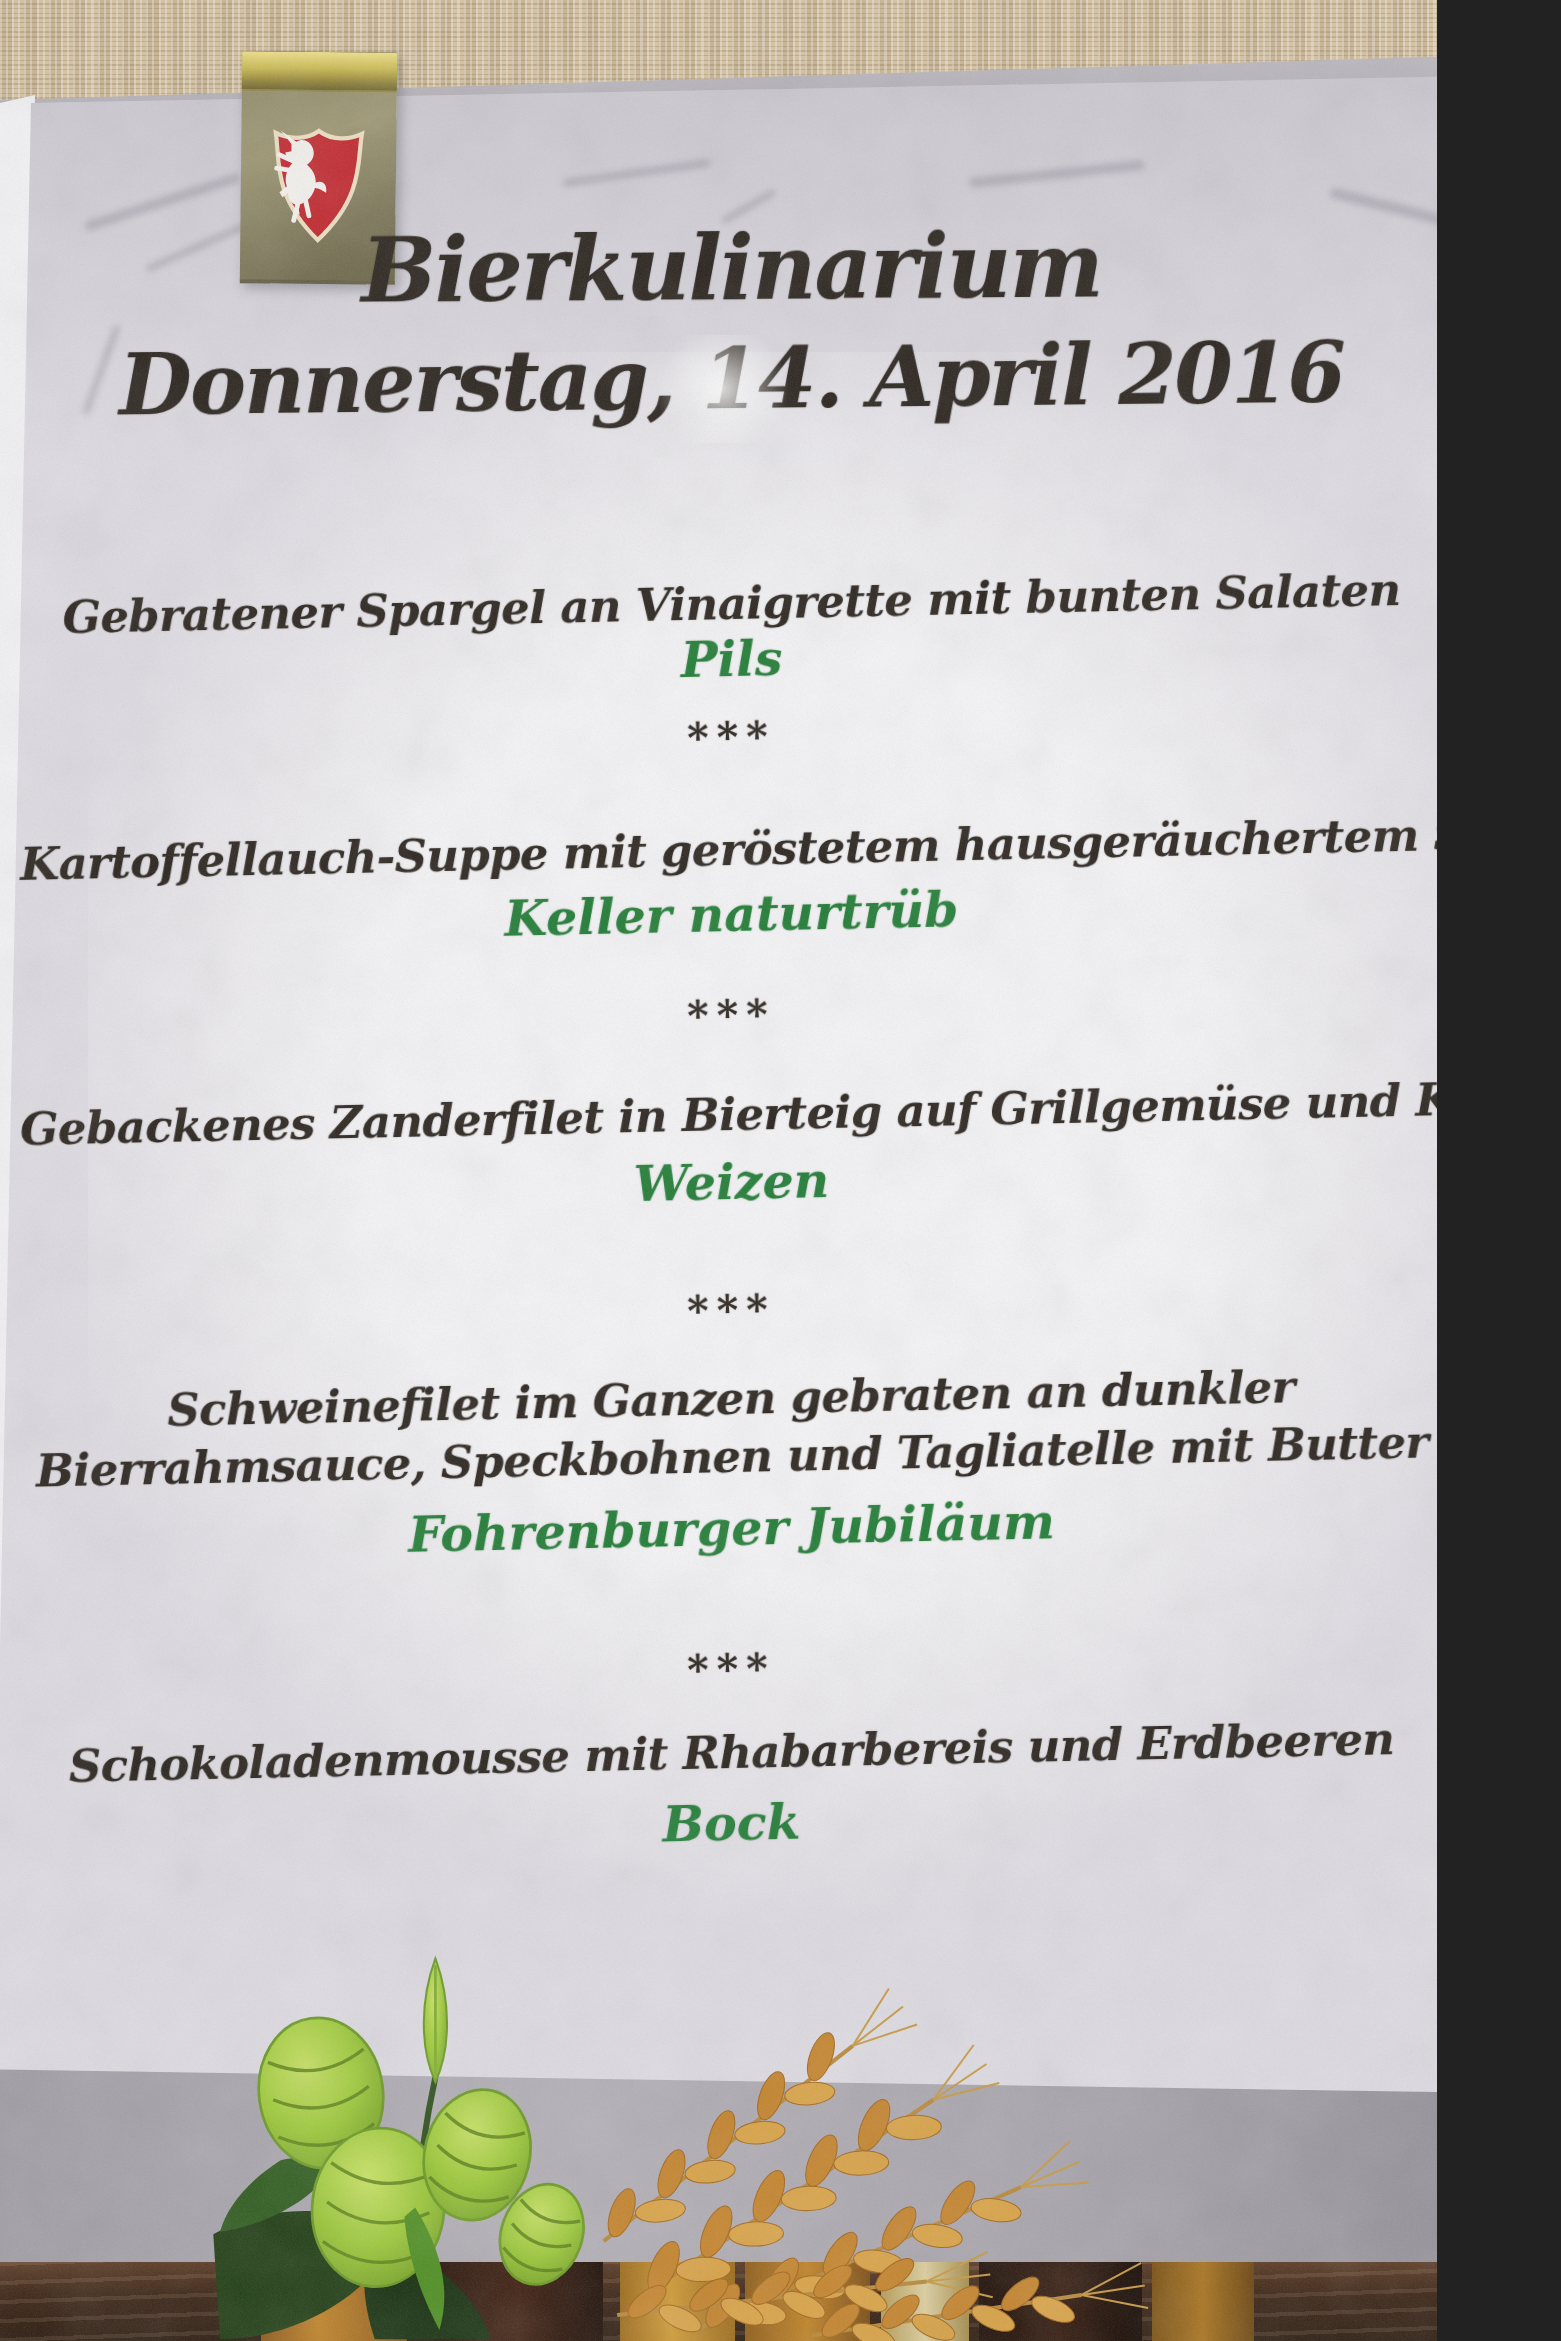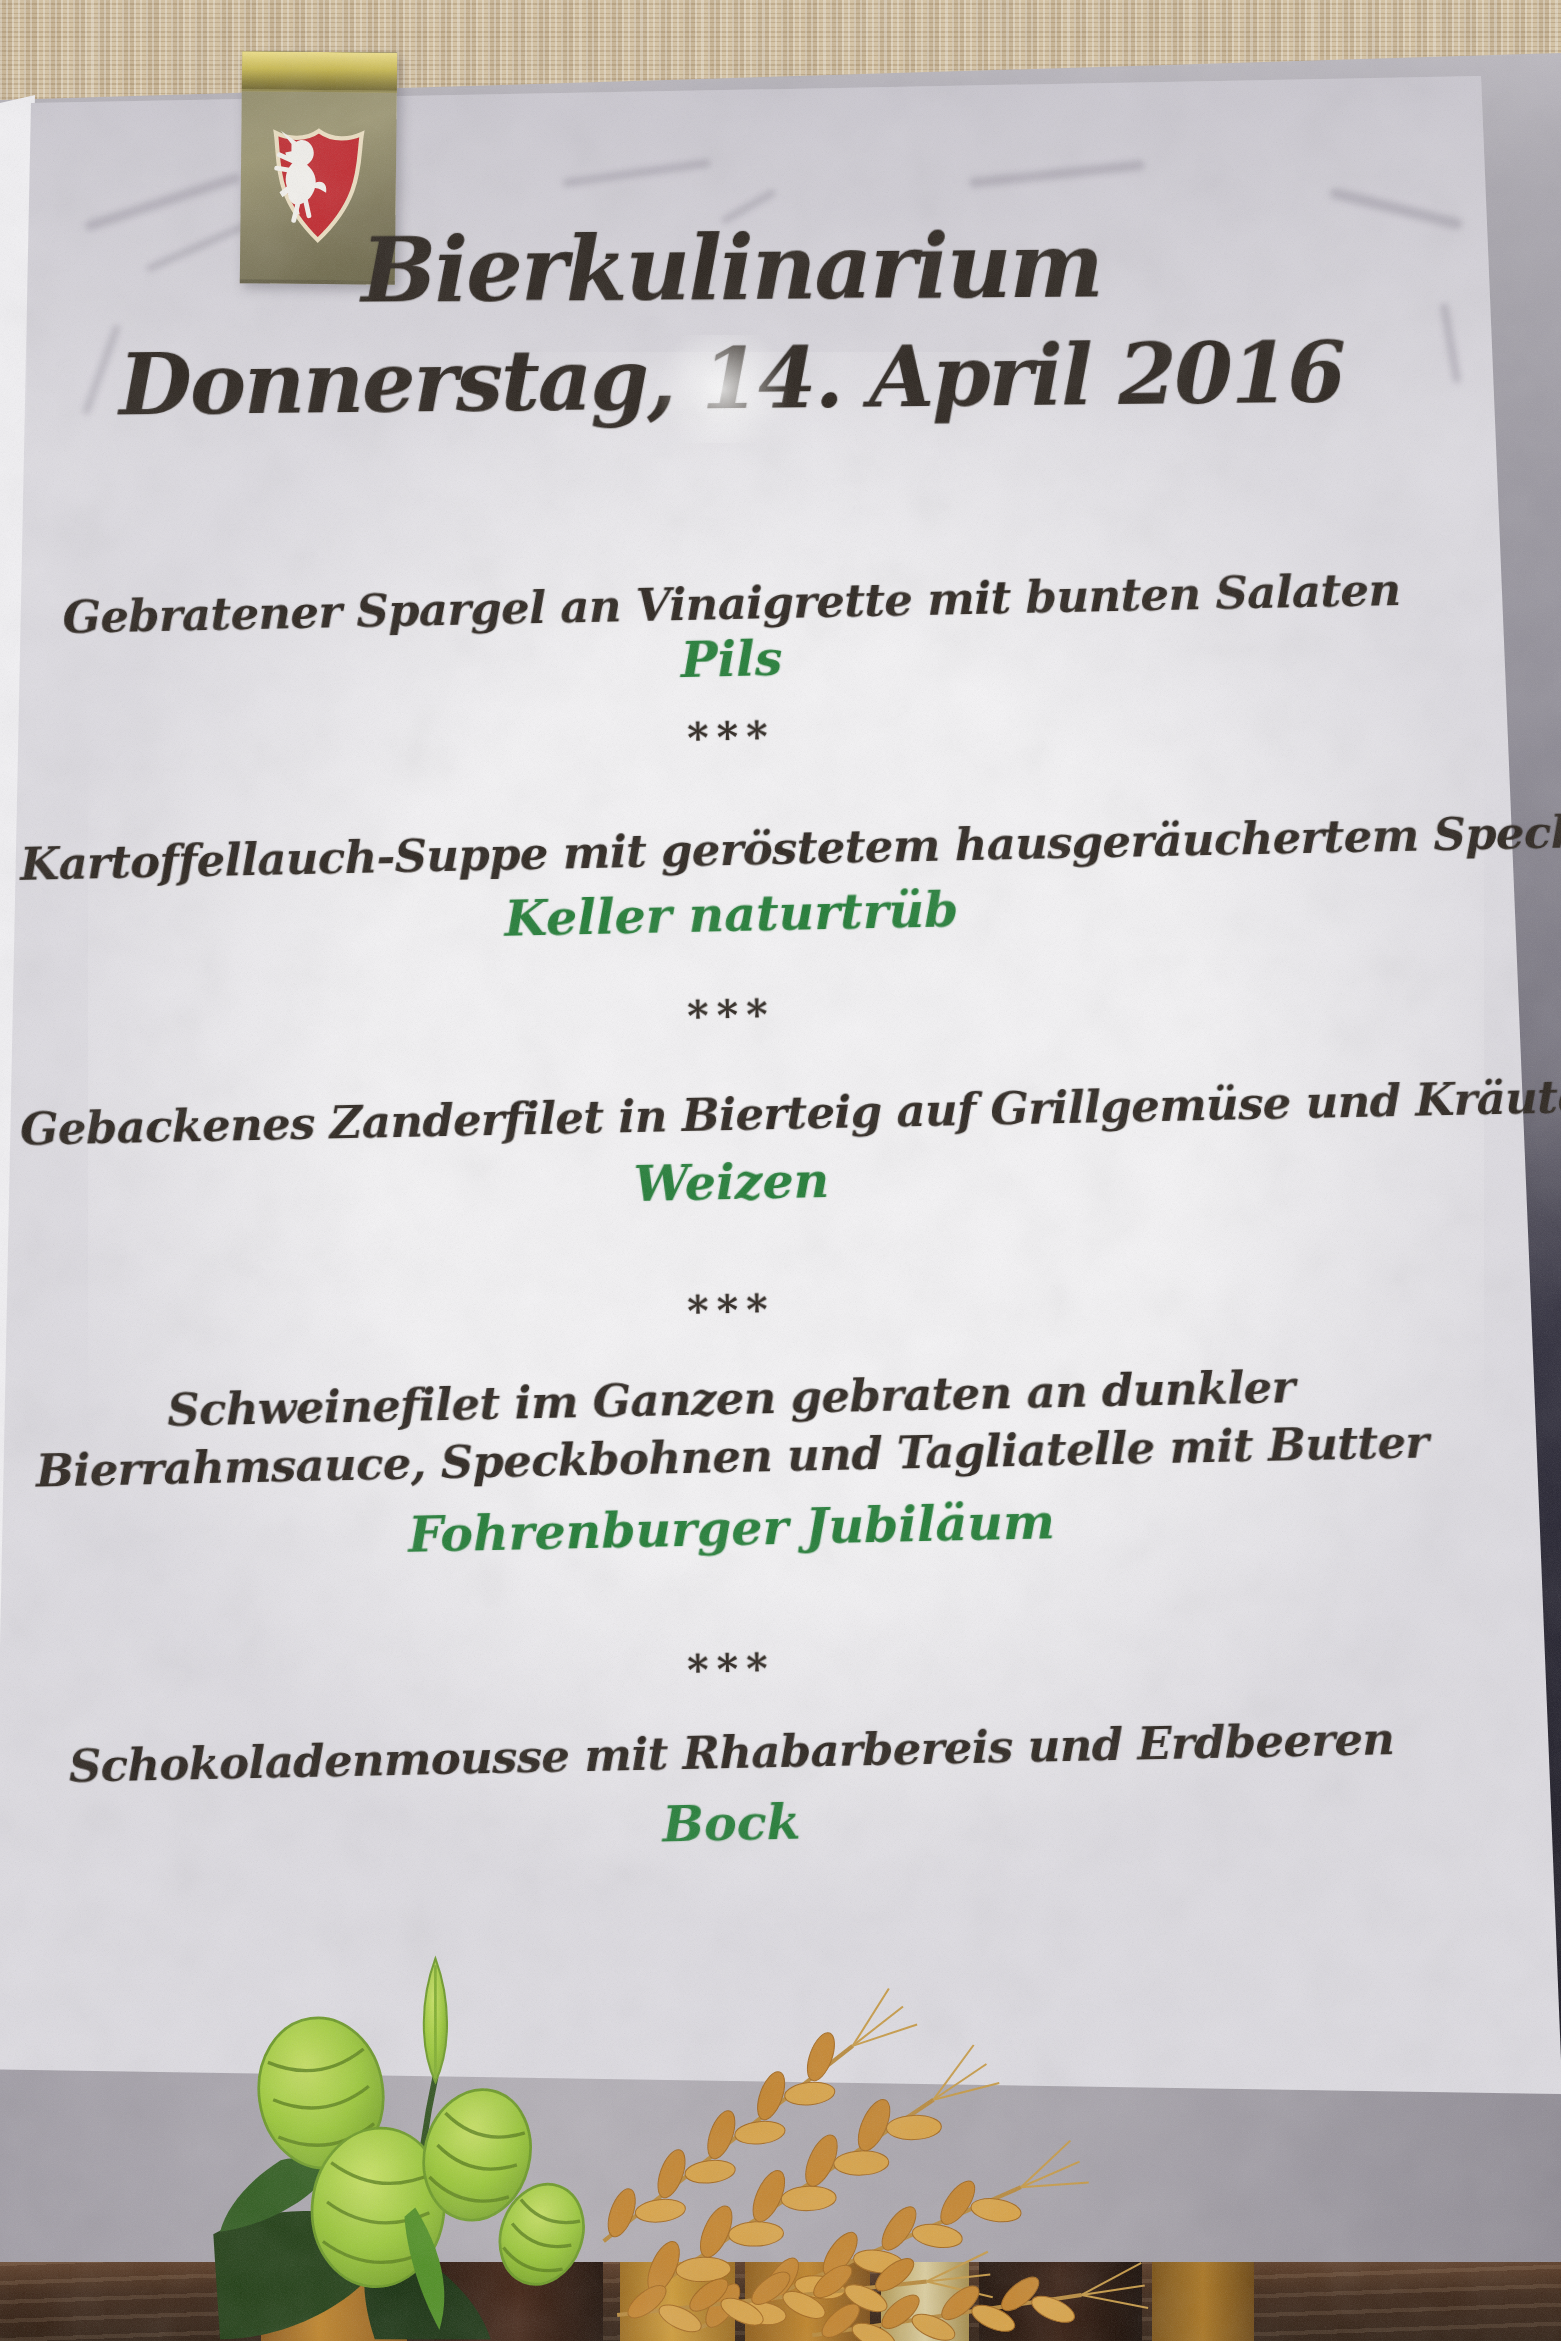--- a/index.html
+++ b/index.html
@@ -1,16 +1,16 @@
 <!DOCTYPE html>
 <html style="font-size:11px"><head>
 <meta charset="utf-8">
 <style>
   html,body{margin:0;padding:0;background:#222;}
-  .scene{position:relative;width:1561px;height:2342px;overflow:hidden;
+  .scene{position:relative;width:1437px;height:2342px;overflow:hidden;
          background:linear-gradient(180deg,#c2bfc6 0,#a9a6ae 8%,#908d97 30%,#575461 62%,#262430 92%);
          font-family:"DejaVu Serif", serif;}
   .abs{position:absolute;}
   
   .fabric{left:0;top:0;width:1561px;height:108px;
       background:
         repeating-linear-gradient(90deg, rgba(255,255,255,.30) 0 2px, rgba(0,0,0,0) 2px 6.1px),
         repeating-linear-gradient(0deg, rgba(133,104,66,.28) 0 1.4px, rgba(0,0,0,0) 1.4px 4.7px),
         repeating-linear-gradient(90deg, rgba(120,90,55,.14) 0 12.2px, rgba(0,0,0,0) 12.2px 24.4px),
         #d6c3a2;

